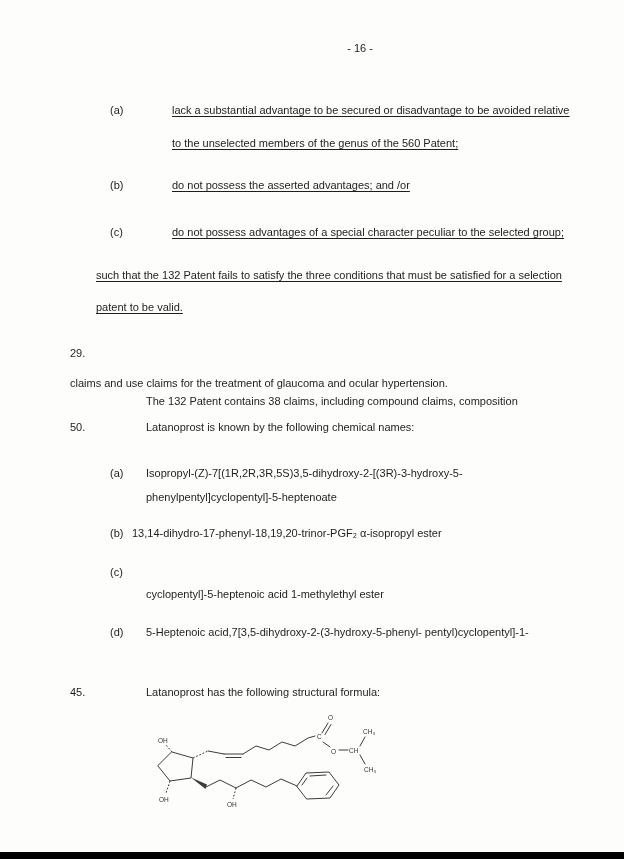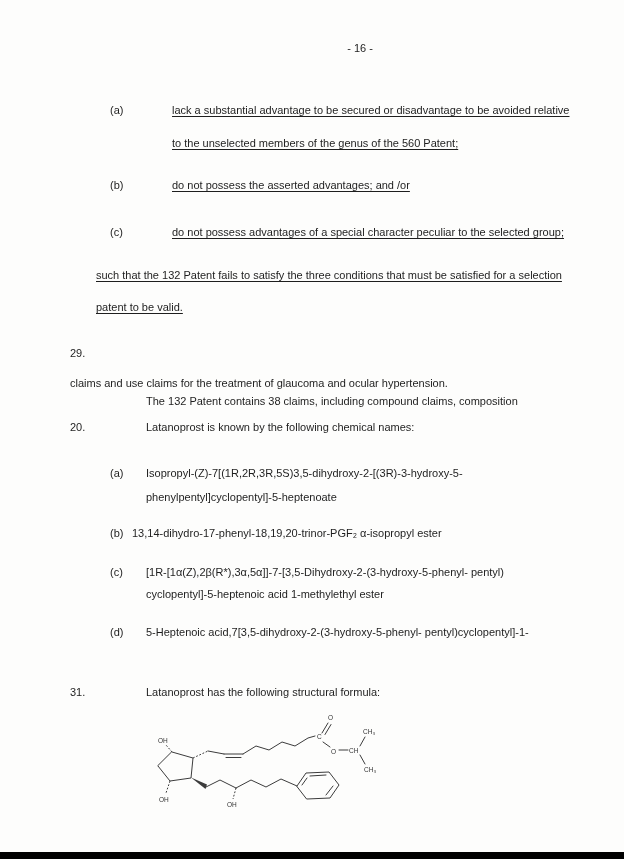--- a/index.html
+++ b/index.html
@@ -49,38 +49,37 @@
   <div class="line" style="left:110px; top:226px;">(c)</div>
   <div class="line u" style="left:146px; top:226px;">do not possess advantages of a special character peculiar to the selected group;</div>
 
   <div class="line u" style="left:70px; top:269px;">such that the 132 Patent fails to satisfy the three conditions that must be satisfied for a selection</div>
   <div class="line u" style="left:70px; top:301px;">patent to be valid.</div>
 
   <div class="line" style="left:70px; top:347px;">29.</div>
   <div class="line" style="left:146px; top:347px;margin-top:48px;">The 132 Patent contains 38 claims, including compound claims, composition</div>
   <div class="line" style="left:70px; top:377px;">claims and use claims for the treatment of glaucoma and ocular hypertension.</div>
 
-  <div class="line" style="left:70px; top:421px;">20.</div>
+  <div class="line" style="left:70px; top:421px;">50.</div>
   <div class="line" style="left:146px; top:421px;">Latanoprost is known by the following chemical names:</div>
 
   <div class="line" style="left:110px; top:467px;">(a)</div>
   <div class="line" style="left:146px; top:467px;">Isopropyl-(Z)-7[(1R,2R,3R,5S)3,5-dihydroxy-2-[(3R)-3-hydroxy-5-</div>
   <div class="line" style="left:146px; top:491px;">phenylpentyl]cyclopentyl]-5-heptenoate</div>
 
   <div class="line" style="left:110px; top:527px;">(b)</div>
   <div class="line" style="left:132px; top:527px;">13,14-dihydro-17-phenyl-18,19,20-trinor-PGF₂ α-isopropyl ester</div>
 
   <div class="line" style="left:110px; top:566px;">(c)</div>
-  <div class="line" style="left:146px; top:566px;">[1R-[1α(Z),2β(R*),3α,5α]]-7-[3,5-Dihydroxy-2-(3-hydroxy-5-phenyl- pentyl)</div>
   <div class="line" style="left:146px; top:588px;">cyclopentyl]-5-heptenoic acid 1-methylethyl ester</div>
 
   <div class="line" style="left:110px; top:626px;">(d)</div>
   <div class="line" style="left:146px; top:626px;">5-Heptenoic acid,7[3,5-dihydroxy-2-(3-hydroxy-5-phenyl- pentyl)cyclopentyl]-1-</div>
 
-  <div class="line" style="left:70px; top:686px;">31.</div>
+  <div class="line" style="left:70px; top:686px;">45.</div>
   <div class="line" style="left:146px; top:686px;">Latanoprost has the following structural formula:</div>
 
   <svg style="position:absolute; left:130px; top:706px;" width="320" height="128" viewBox="0 0 320 128">
 
     <polygon class="bond" points="42,46 63,52 61,72 40,75 28,60"></polygon>
 
     <line class="hash" x1="42" y1="46" x2="36" y2="39"></line>
     <text class="atom" x="28" y="37">OH</text>
 
     <line class="hash" x1="40" y1="75" x2="36" y2="87"></line>

